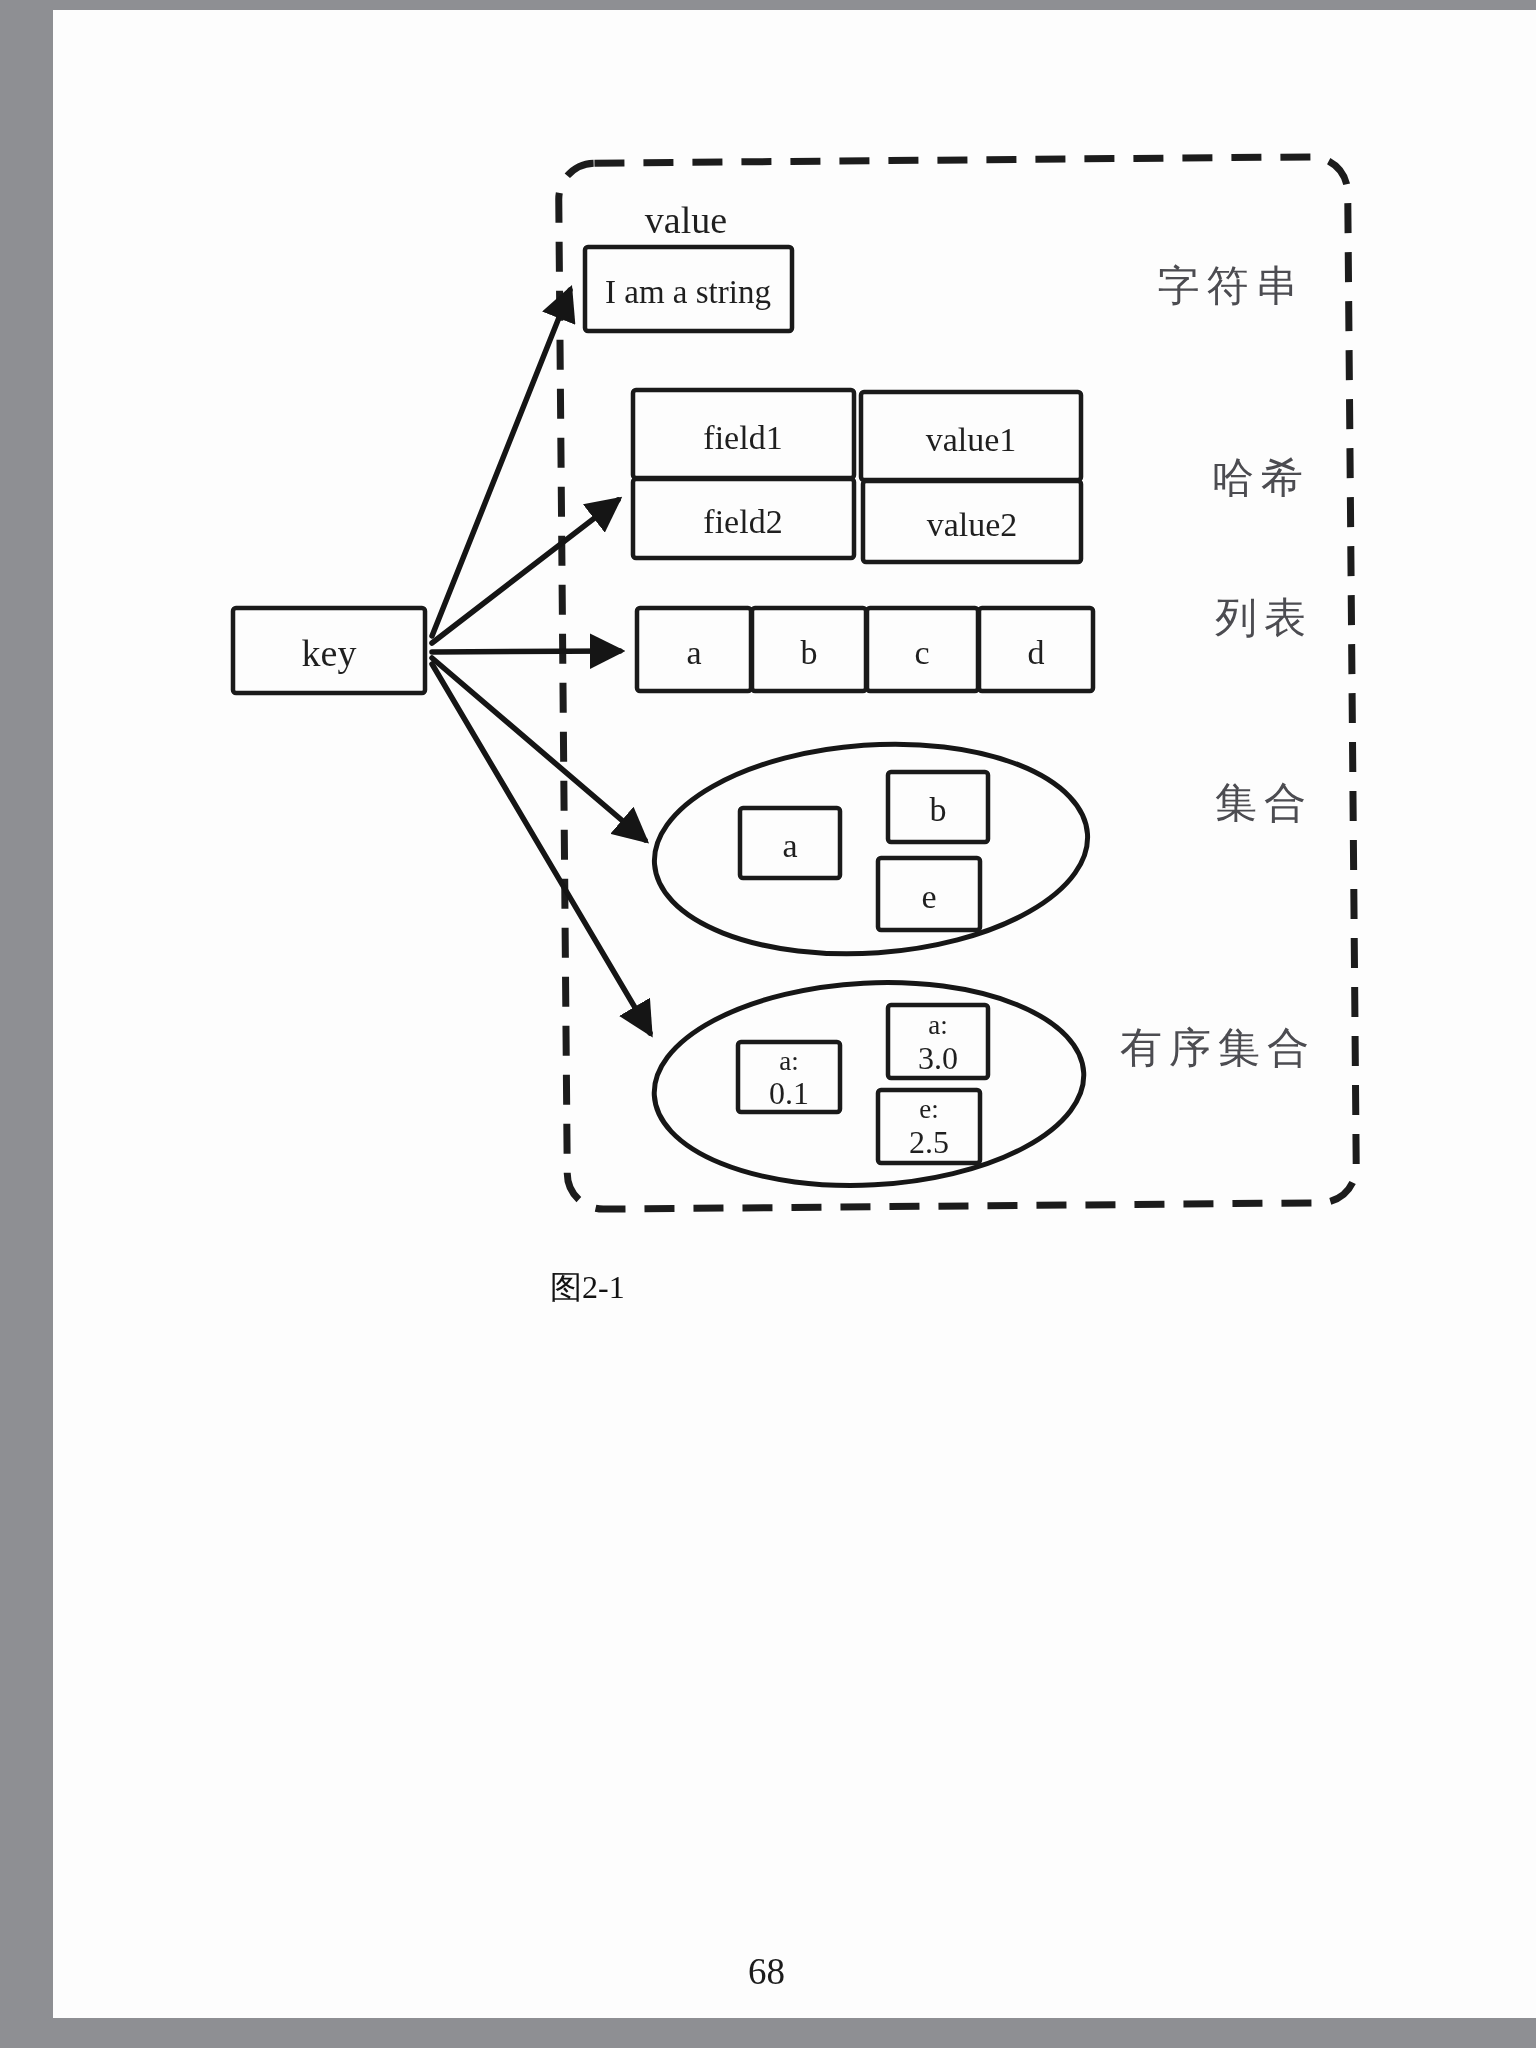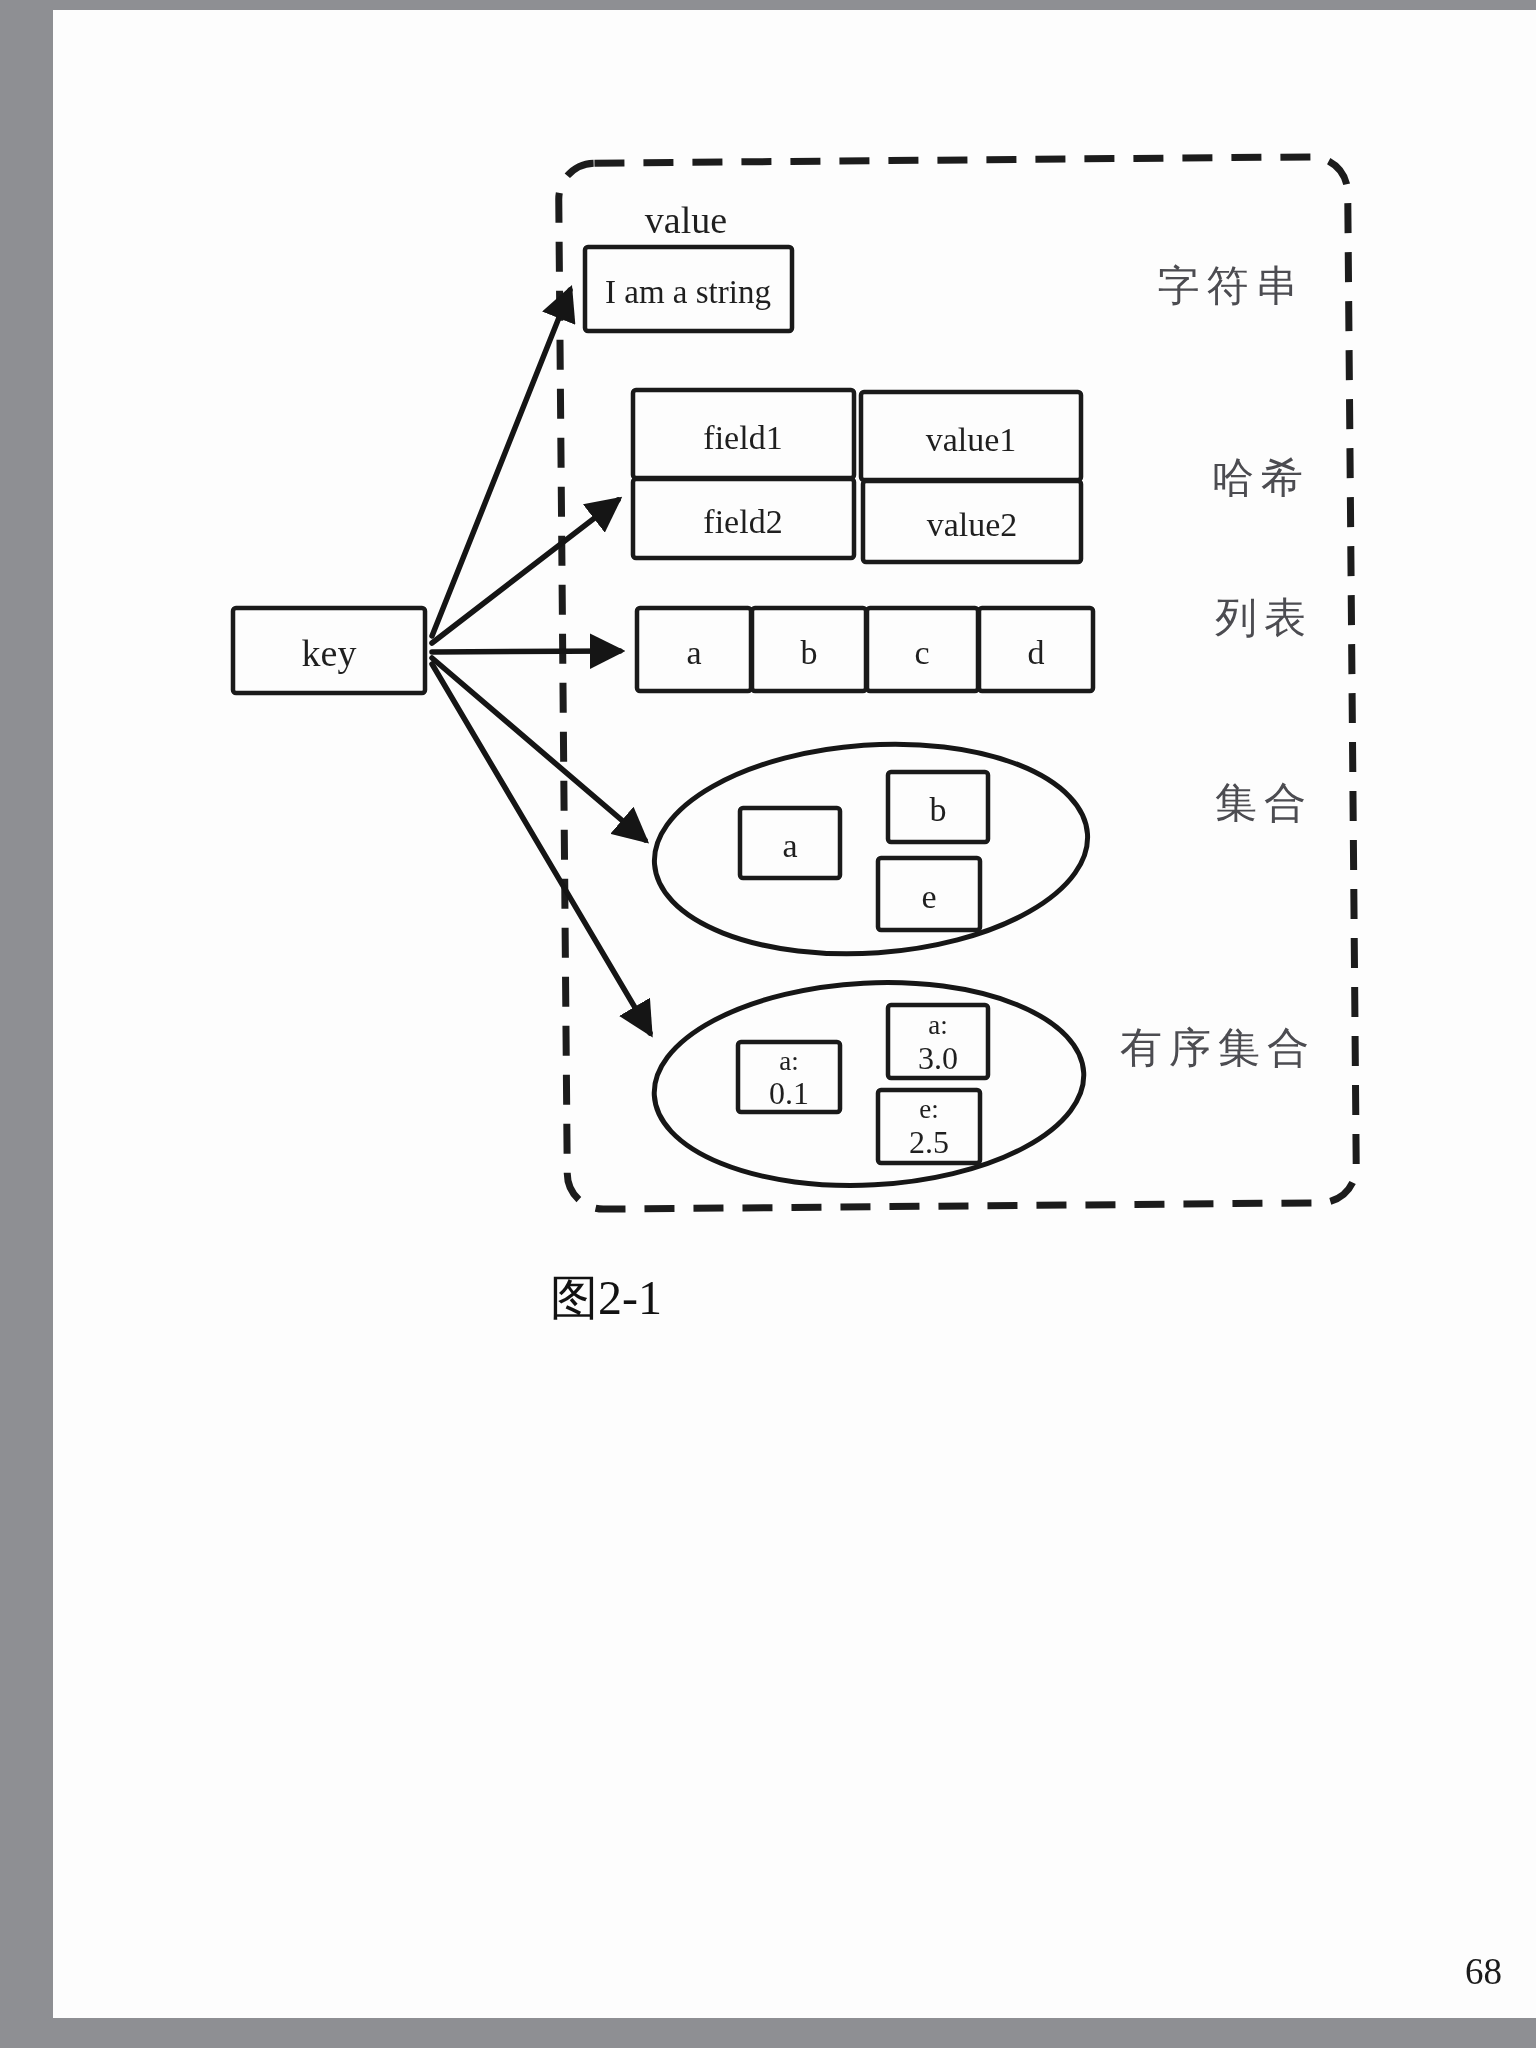--- a/index.html
+++ b/index.html
@@ -34,26 +34,26 @@
   .t34 { font-size:34px; }
   .t38 { font-size:38px; }
   .tsm { font-size:27px; }
   .tsc { font-size:32px; }
   .cn  {
     font-size:42px; fill:#4c4c51; letter-spacing:7px;
   }
   .caption {
     position:absolute; left:497px; top:1256px;
     display:flex; gap:34px;
-    font-size:48px; color:#121212;
+    font-size:32px; color:#121212;
   }
   .page-number {
     position:absolute; left:0; top:1940px;
-    width:1427px; text-align:right;
-    font-size:37px; color:#1b1b1b;margin-left:22px;
+    width:1427px; text-align:center;
+    font-size:37px; color:#1b1b1b;
   }
 </style>
 </head>
 <body>
 
 <div class="page">
 
   <svg class="diagram" width="1483" height="1250" viewBox="53 10 1483 1250">
     <defs>
       <marker id="arrowhead" viewBox="0 0 10 10" refX="8.5" refY="5" markerWidth="6.5" markerHeight="6.5" orient="auto-start-reverse">

